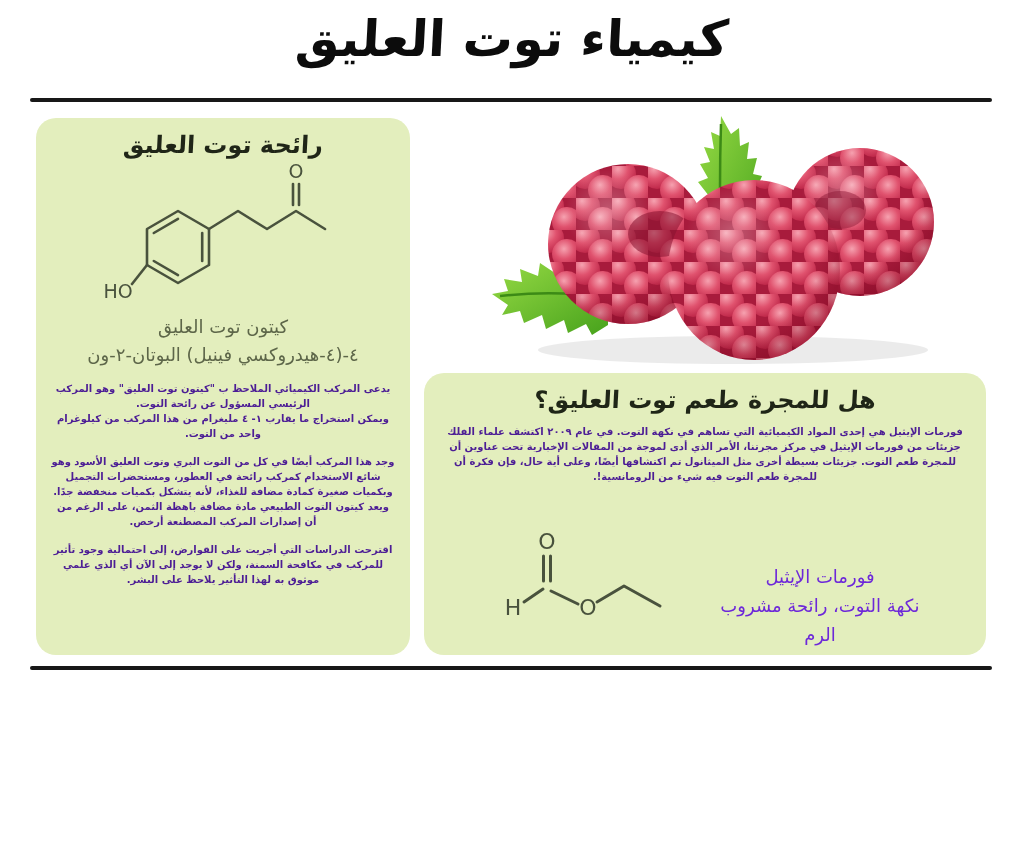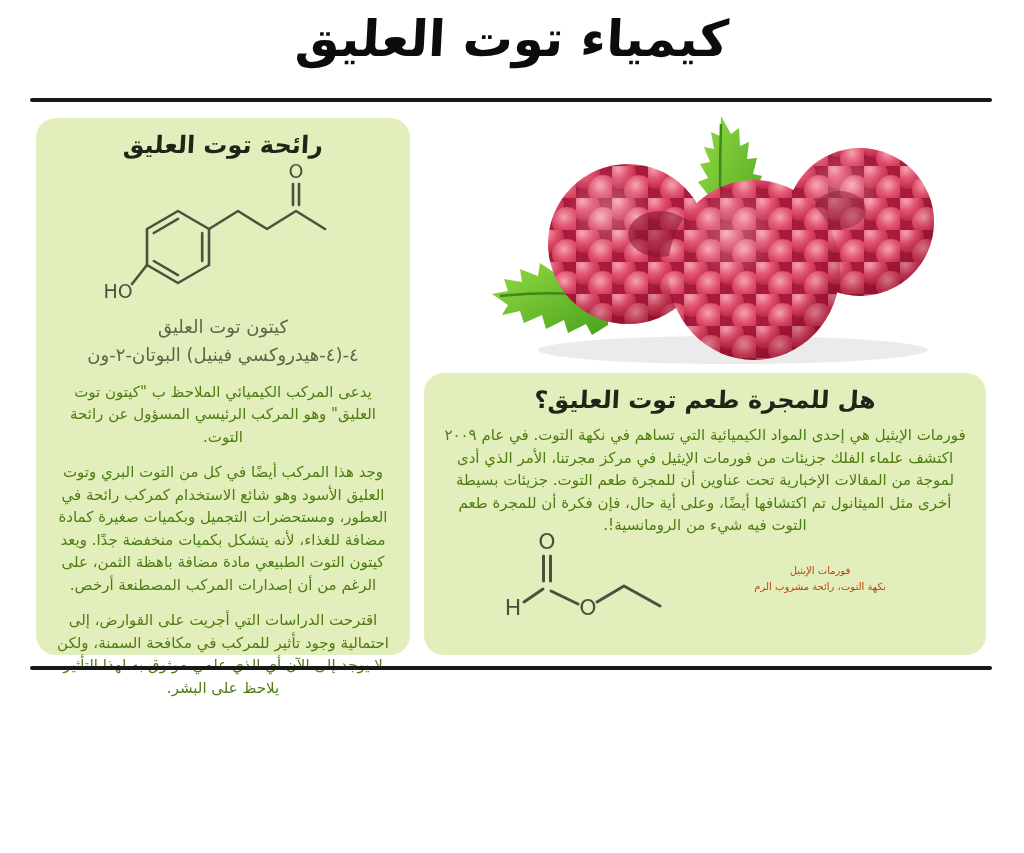--- a/index.html
+++ b/index.html
@@ -16,28 +16,28 @@
   .panel{position:absolute;background:#e3eebd;border-radius:20px;color:#39412c;}
   .panel-left{left:36px;top:118px;width:374px;height:537px;}
   .panel-right{left:424px;top:373px;width:562px;height:282px;}
 
   .panel-heading{text-align:center;font-weight:700;font-size:24px;color:#1f2517;
                  margin:13px 12px 0;transform:skewX(-3deg);}
 
   .mol-svg{display:block;margin:2px auto 0;}
   .mol-caption{text-align:center;font-size:18px;color:#5d6649;line-height:1.55;margin-top:2px;}
 
-  .para{font-weight:400;font-size:15px;line-height:1.5;text-align:center;
-        color:#4d7c0f;margin:0 15px;}
+  .para{font-weight:700;font-size:10px;line-height:1.5;text-align:center;
+        color:#4c1d95;margin:0 15px;}
   .para-gap{margin-top:13px;}
   .lead-gap{margin-top:12px;}
 
   .formate-wrap{position:absolute;left:56px;top:156px;}
   .formate-caption{position:absolute;left:290px;top:190px;width:212px;text-align:center;
-                   font-size:10px;color:#c2410c;line-height:1.6;}
+                   font-size:18px;color:#6d28d9;line-height:1.6;}
 
   .berries{position:absolute;left:468px;top:102px;}
 </style>
 </head>
 <body>
 
 <div class="canvas">
 
   <div class="page-title" dir="rtl">كيمياء توت العليق</div>
 
@@ -66,20 +66,21 @@
         <text x="198" y="17">O</text>
       </g>
     </svg>
 
     <div class="mol-caption">
       <div>كيتون توت العليق</div>
       <div>٤-(٤-هيدروكسي فينيل) البوتان-٢-ون</div>
     </div>
 
     <p class="para lead-gap">يدعى المركب الكيميائي الملاحظ ب "كيتون توت العليق" وهو المركب الرئيسي المسؤول عن رائحة التوت.</p>
+    <p class="para">ويمكن استخراج ما يقارب ١- ٤ مليغرام من هذا المركب من كيلوغرام واحد من التوت.</p>
     <p class="para para-gap">وجد هذا المركب أيضًا في كل من التوت البري وتوت العليق الأسود وهو شائع الاستخدام كمركب رائحة في العطور، ومستحضرات التجميل وبكميات صغيرة كمادة مضافة للغذاء، لأنه يتشكل بكميات منخفضة جدًا. ويعد كيتون التوت الطبيعي مادة مضافة باهظة الثمن، على الرغم من أن إصدارات المركب المصطنعة أرخص.</p>
     <p class="para para-gap">اقترحت الدراسات التي أجريت على القوارض، إلى احتمالية وجود تأثير للمركب في مكافحة السمنة، ولكن لا يوجد إلى الآن أي الذي علمي موثوق به لهذا التأثير يلاحظ على البشر.</p>
   </div>
 
   <svg class="berries" width="548" height="268" viewBox="0 0 548 268">
     <defs>
       <radialGradient id="dg" cx="40%" cy="33%" r="75%">
         <stop offset="0%" stop-color="#f6a2b0"></stop>
         <stop offset="45%" stop-color="#e0526e"></stop>
         <stop offset="100%" stop-color="#b81f42"></stop>

